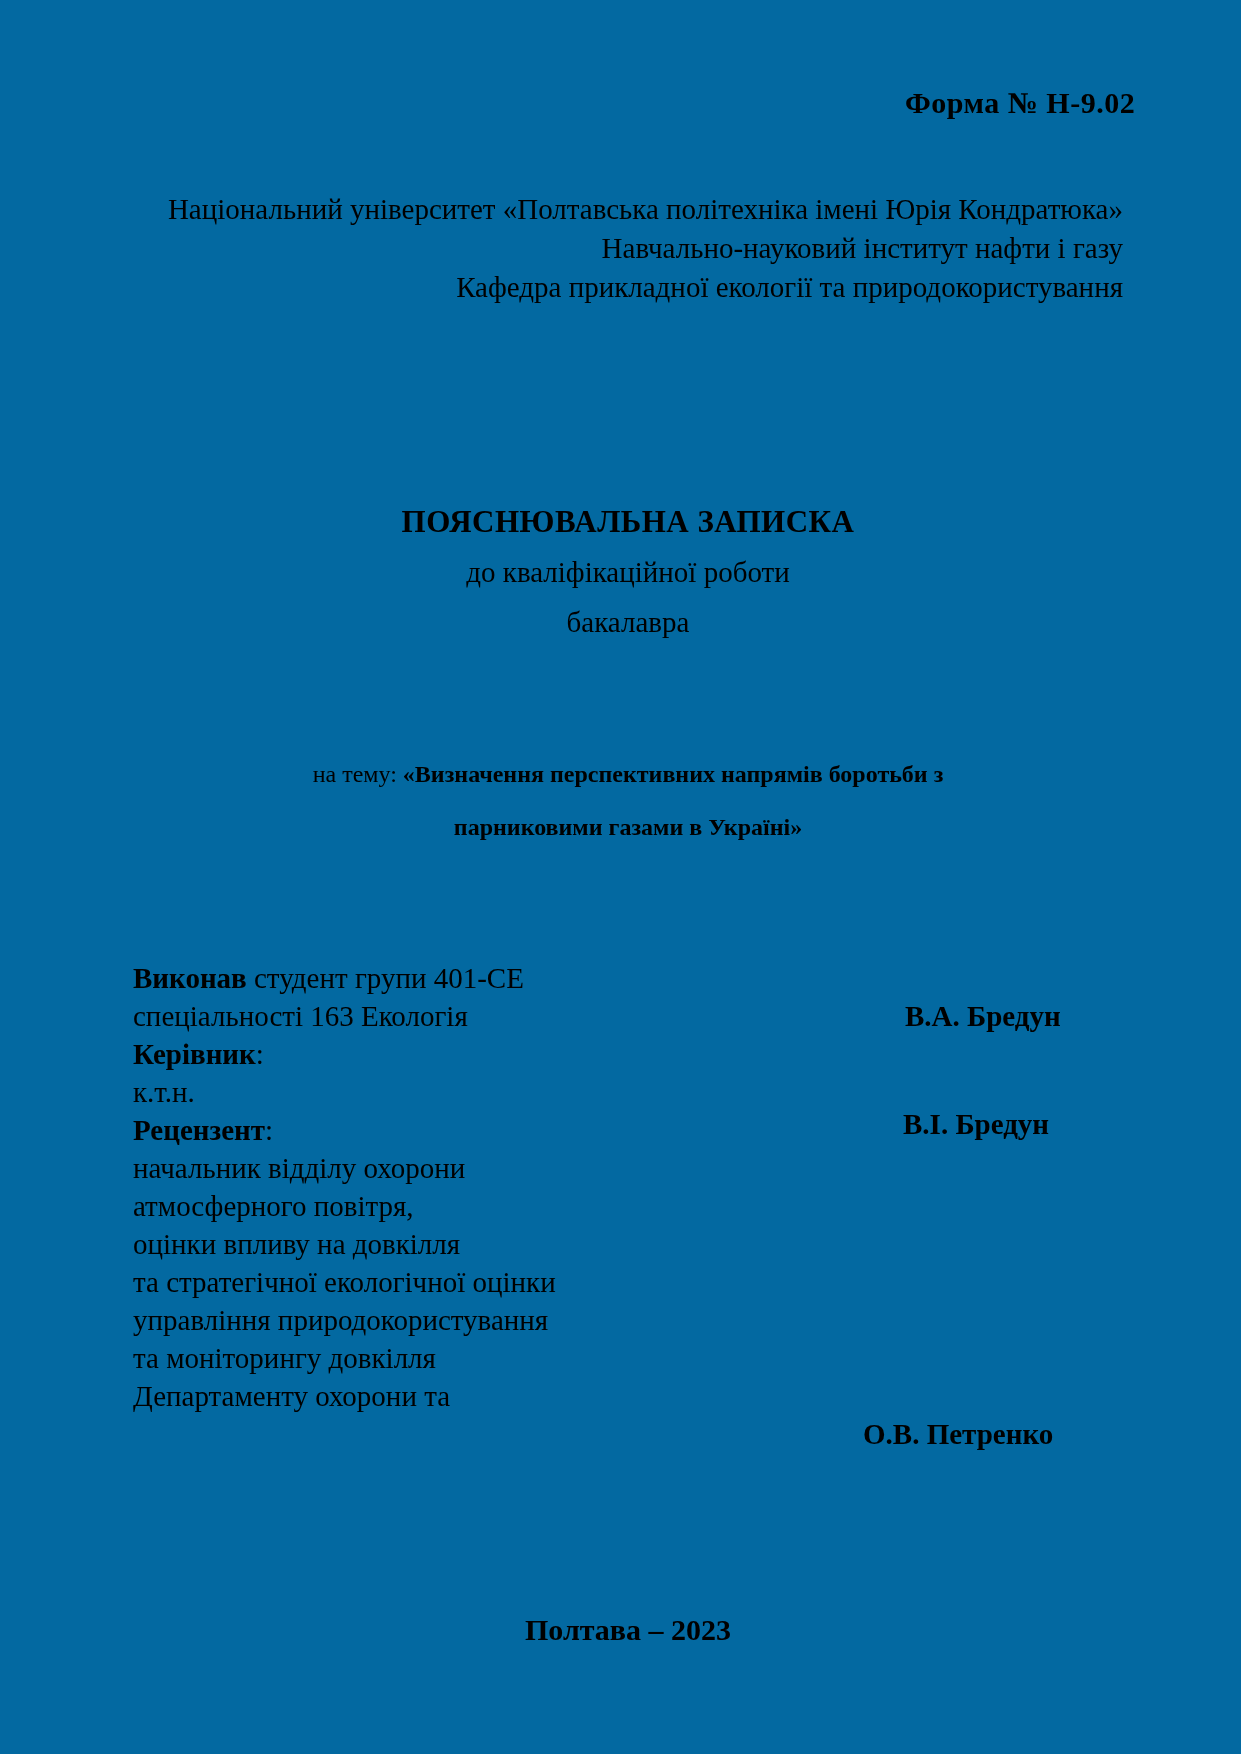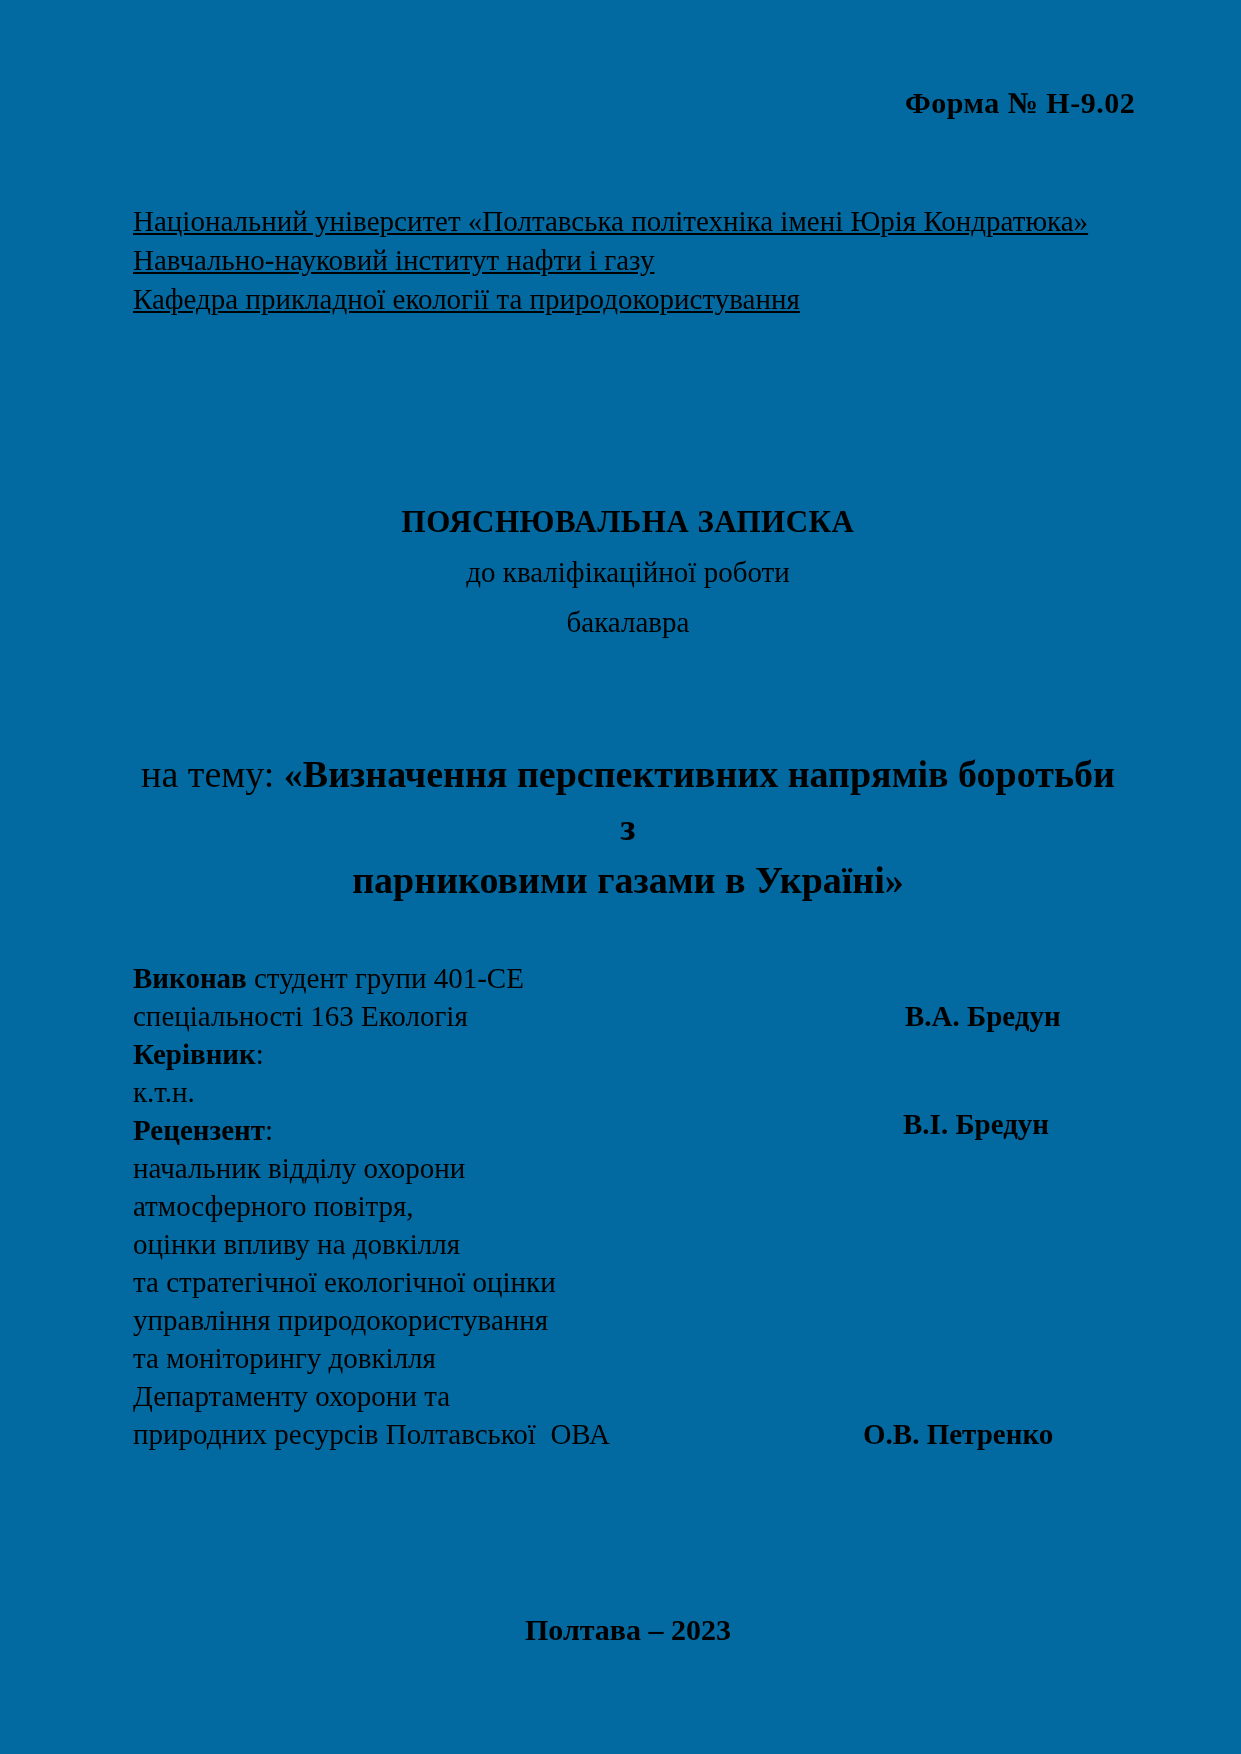--- a/index.html
+++ b/index.html
@@ -27,27 +27,26 @@
     top: 86px;
     left: 905px;
     font-weight: bold;
     font-size: 30px;
     letter-spacing: 0.5px;
   }
 
   
   .header-block {
     position: absolute;
-    top: 202px;
+    top: 190px;
     left: 133px;
     width: 990px;
-    text-align: left;
+    text-align: right;
     line-height: 39px;
     font-size: 29px;
-    text-decoration: underline;
   }
 
   
   .title-block {
     position: absolute;
     top: 497px;
     left: 133px;
     width: 990px;
     text-align: center;
     line-height: 50px;
@@ -59,21 +58,21 @@
     letter-spacing: 0.5px;
   }
 
   
   .topic-block {
     position: absolute;
     top: 748px;
     left: 133px;
     width: 990px;
     text-align: center;
-    font-size: 38px;
+    font-size: 24px;
     line-height: 53px;
   }
 
   
   .credits-block {
     position: absolute;
     top: 959px;
     left: 133px;
     width: 1010px;
     font-size: 29px;
@@ -166,21 +165,20 @@
       <span>управління природокористування</span>
     </div>
     <div class="credit-row">
       <span>та моніторингу довкілля</span>
     </div>
     <div class="credit-row">
       <span>Департаменту охорони та</span>
     </div>
 
     <div class="credit-row">
-      <span class="prewrap">природних ресурсів Полтавської  ОВА</span>
       <span class="name-col name-reviewer">О.В. Петренко</span>
     </div>
 
   </div>
 
   <div class="footer-block">
     <span>Полтава – 2023</span>
   </div>
 
 </div>

